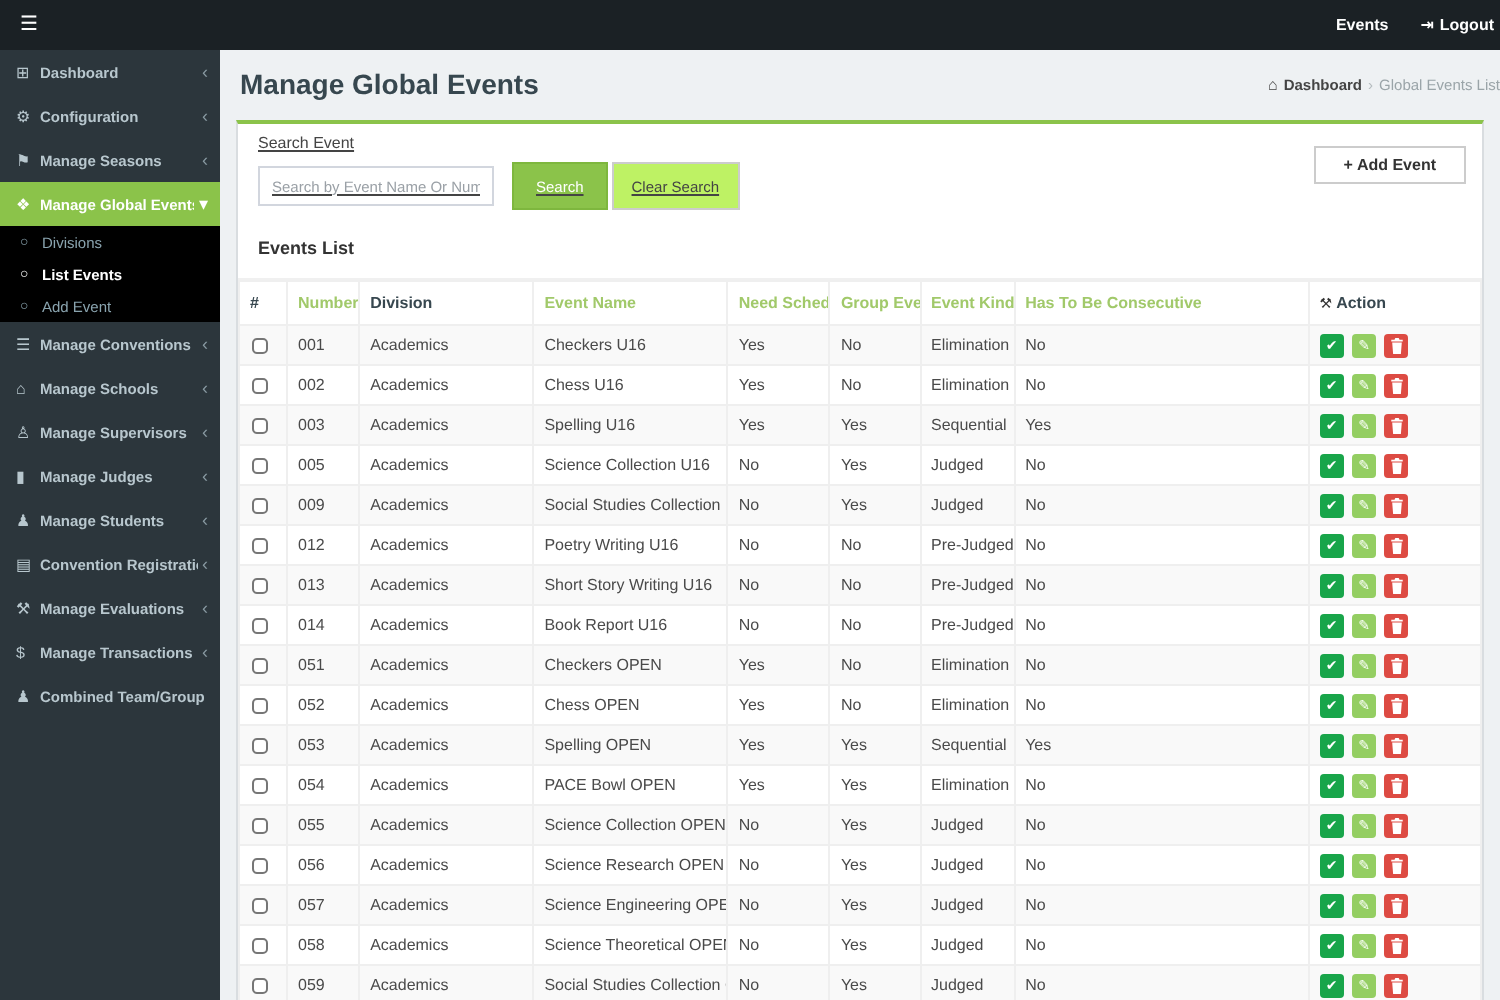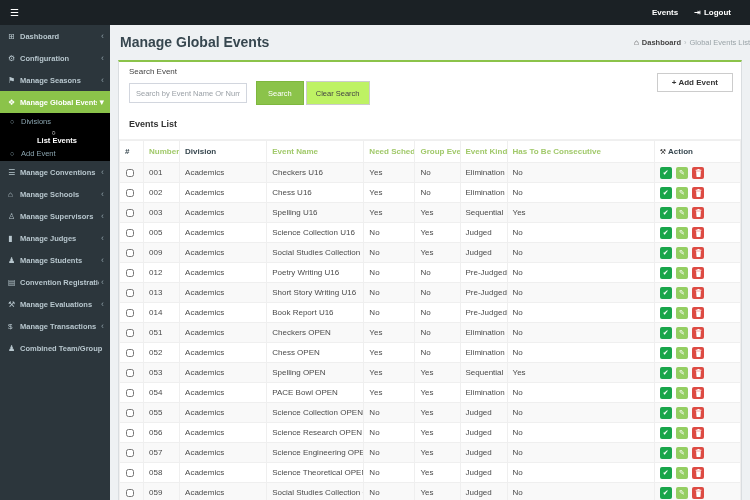--- a/index.html
+++ b/index.html
@@ -10,57 +10,57 @@
   }
   
   .navbar { display:flex; height:25px; width:750px; }
   .brand {
     width:110px; height:25px; background:#14191c; color:#fff;
     font-size:11px; font-weight:bold; text-align:center; line-height:25px;
     letter-spacing:.3px; flex:none; cursor:pointer;
   }
   .nav-rest { flex:1; background:#1b2125; display:flex; align-items:center; justify-content:space-between; }
   .hamburger { color:#fff; font-size:10px; padding:0 10px; cursor:pointer; }
-  .nav-right { display:flex; align-items:center; gap:16px; padding-right:19px; }
+  .nav-right { display:flex; align-items:center; gap:16px; padding-right:3px; }
   .nav-link { color:#fff; font-size:8px; font-weight:bold; text-decoration:none; cursor:pointer; white-space:nowrap; display:flex; align-items:center; gap:3px; }
   
   .sidebar { position:absolute; top:25px; left:0; width:110px; bottom:0; background:#2c363c; overflow:hidden; }
   .side-item {
     display:flex; align-items:center; height:22px; padding:0 6px 0 8px;
     color:#b8c7ce; font-size:7.5px; cursor:pointer; white-space:nowrap; overflow:hidden;
   }
   .side-item .s-icon { width:12px; flex:none; font-size:8px; text-align:left; }
   .side-item .s-label { flex:1; overflow:hidden; font-weight:bold; }
   .side-item .s-chevron { flex:none; font-size:9px; color:#8a9ba3; margin-left:2px; }
   .side-item.active { background:var(--accent); color:#fff; }
   .side-item.active .s-chevron { color:#fff; }
   .submenu { background:#000000; }
   .sub-item {
     display:flex; align-items:center; height:16px; padding:0 6px 0 10px;
     color:#8aa4af; font-size:7.5px; cursor:pointer; white-space:nowrap; overflow:hidden;
   }
   .sub-item .sub-bullet { width:11px; flex:none; font-size:7px; font-weight:bold; }
-  .sub-item.active { color:#fff; font-weight:bold;flex-direction:column; }
+  .sub-item.active { color:#fff; font-weight:bold; }
   
   .content { position:absolute; top:25px; left:110px; width:640px; bottom:0; overflow:hidden; }
   .page-header { position:relative; height:35px; padding:9px 0 0 10px; }
   .page-title { font-size:14px; font-weight:bold; color:#37474f; }
   .breadcrumb {
     position:absolute; top:13px; left:524px; width:116px; overflow:hidden;
     white-space:nowrap; font-size:7.5px; color:#9aa4a8; display:flex; align-items:center; gap:3px;
   }
   .breadcrumb .home-ic { color:#444; font-size:8px; }
   .breadcrumb a { color:#444; text-decoration:none; font-weight:bold; cursor:pointer; }
   .breadcrumb .sep { color:#b5bcbf; }
   
   .panel {
     margin:0 8px; background:#fff; border:1px solid #d9dde0;
     border-top:2px solid var(--accent); min-height:600px; position:relative;
   }
-  .search-section { padding:5px 10px 8px; position:relative; }
+  .search-section { padding:5px 10px 8px; position:relative;text-decoration:underline; }
   .section-label { font-size:8px; color:#444; margin-bottom:5px; }
   .controls { display:flex; align-items:center; }
   .search-input {
     width:118px; height:20px; border:1px solid #d2d6de; font-size:7.5px;
     padding:0 6px; color:#444; outline:none; font-family:inherit;
   }
   .search-input::placeholder { color:#9aa0a6; }
   .select {
     width:115px; height:20px; border:1px solid #d2d6de; margin-left:3px;
     font-size:7.5px; color:#444; display:flex; align-items:center;

